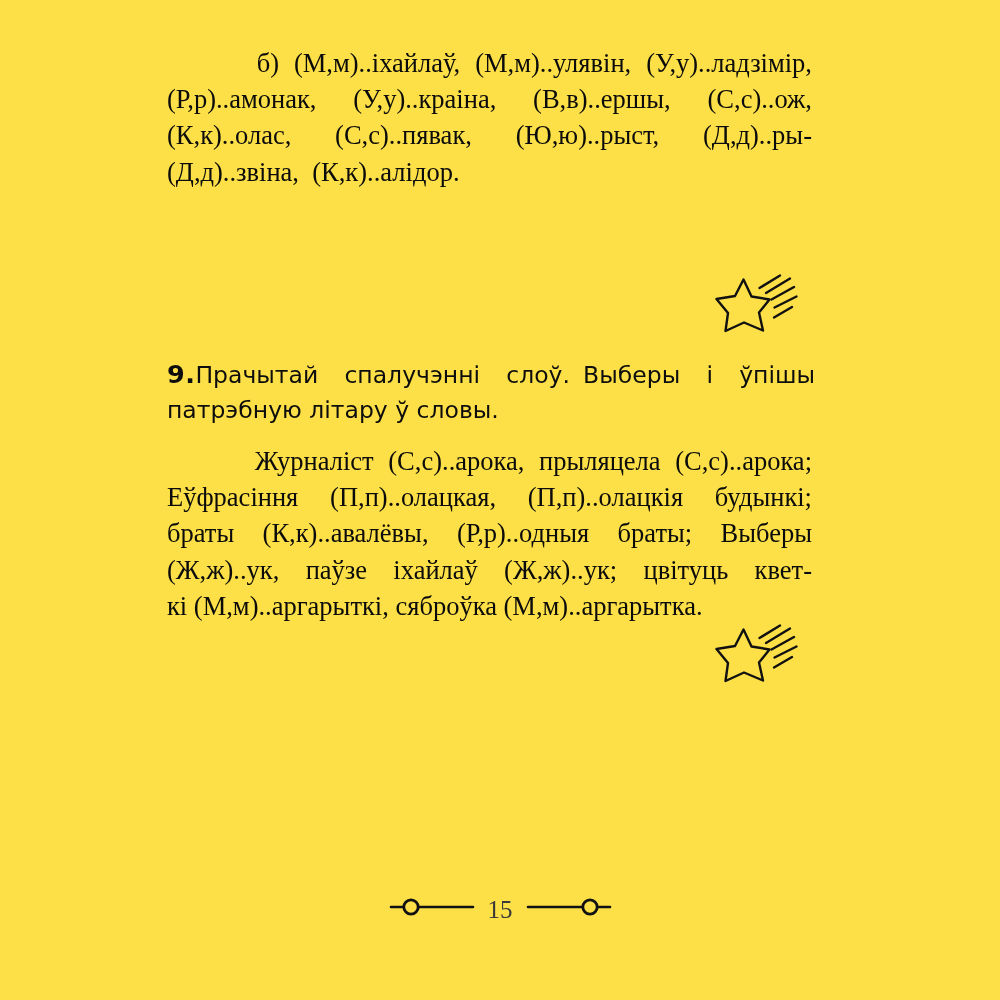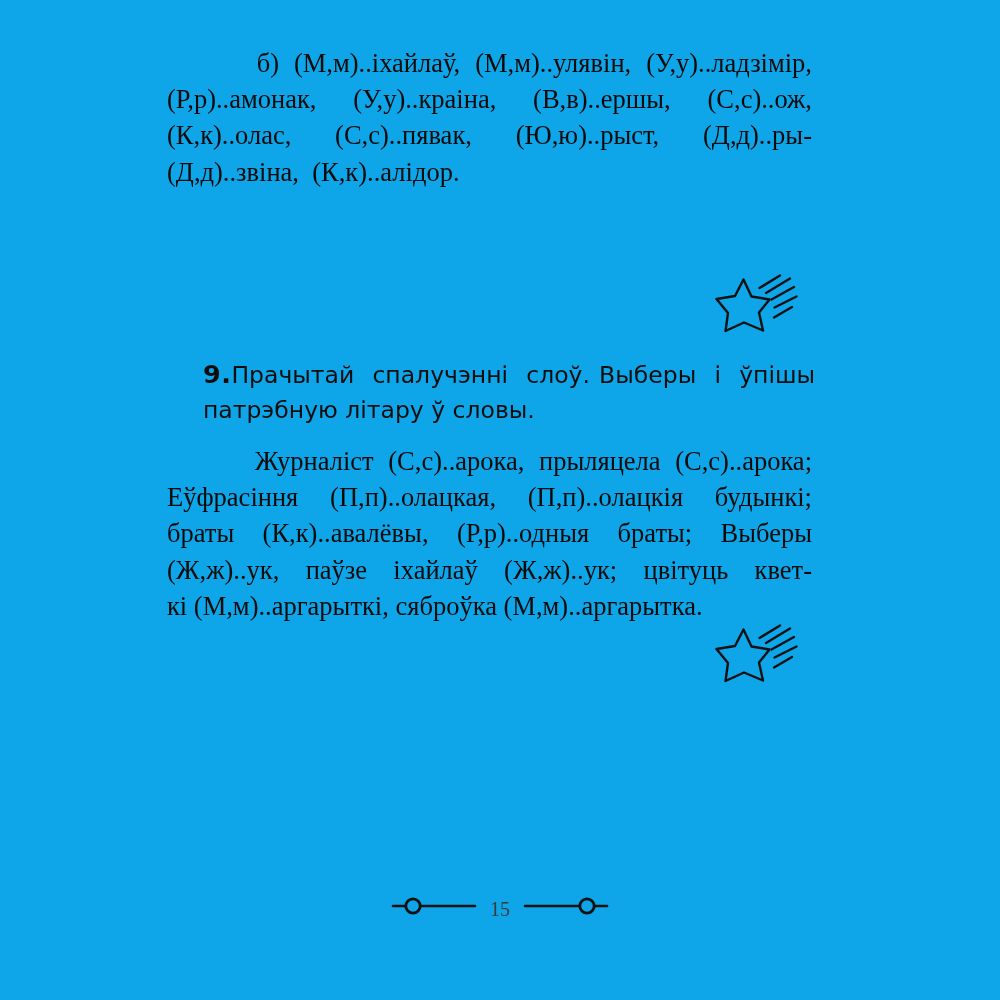--- a/index.html
+++ b/index.html
@@ -4,21 +4,21 @@
 <style>
   html, body {
     margin: 0;
     padding: 0;
     background: #ffffff;
   }
   .page {
     position: relative;
     width: 1000px;
     height: 1000px;
-    background: #0ea5e9;
+    background: #fde047;
     overflow: hidden;
     font-family: "Liberation Serif", "DejaVu Serif", serif;
     color: #0b0b0b;
   }
 
   
   .block-b {
     position: absolute;
     left: 167px;
     top: 45px;
@@ -57,21 +57,20 @@
     color: #0d0d0d;
   }
   .ex-head .num {
     font-weight: bold;
     font-size: 25.5px;
     letter-spacing: 0.5px;
   }
   .ex-head .hl {
     display: block;
     white-space: pre;
-    margin-left: 36px;
   }
   .ex-head .hl.justify {
     text-align: justify;
     text-align-last: justify;
   }
 
   
   .block-9 {
     position: absolute;
     left: 167px;
@@ -97,21 +96,21 @@
     display: flex;
     align-items: center;
     justify-content: center;
     gap: 0px;
   }
   .orn {
     display: block;
   }
   .pagenum {
     font-family: "Liberation Serif", "DejaVu Serif", serif;
-    font-size: 20px;
+    font-size: 25px;
     color: #3a3a3a;
     line-height: 1;
     padding: 0 13px;
     position: relative;
     top: 1px;
   }
 </style>
 </head>
 <body>
 

